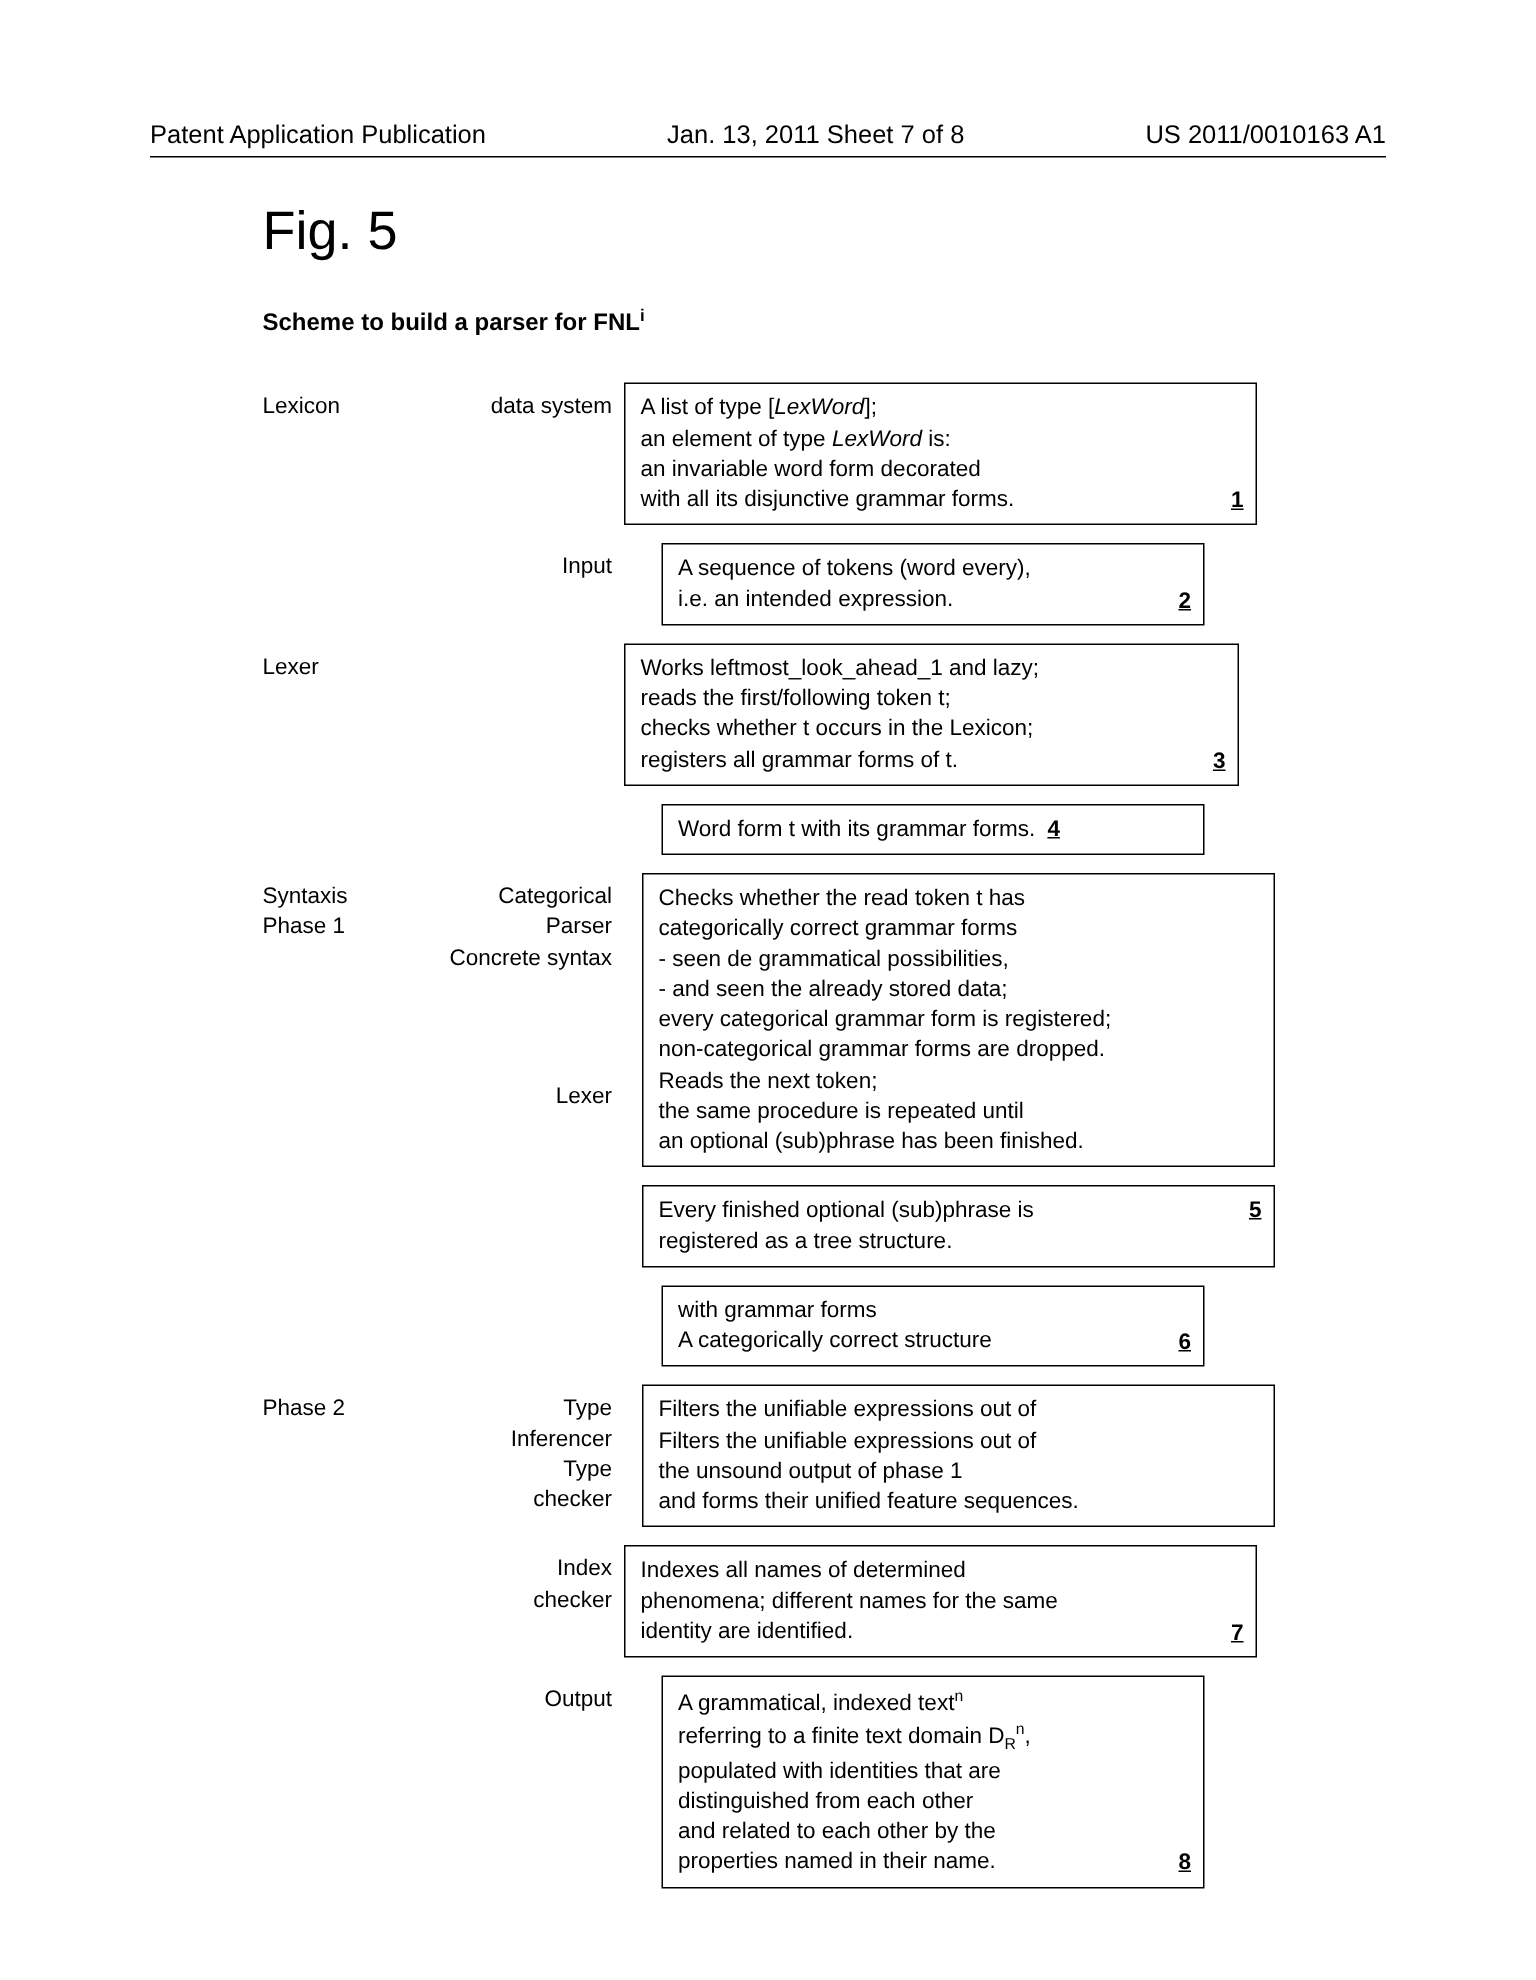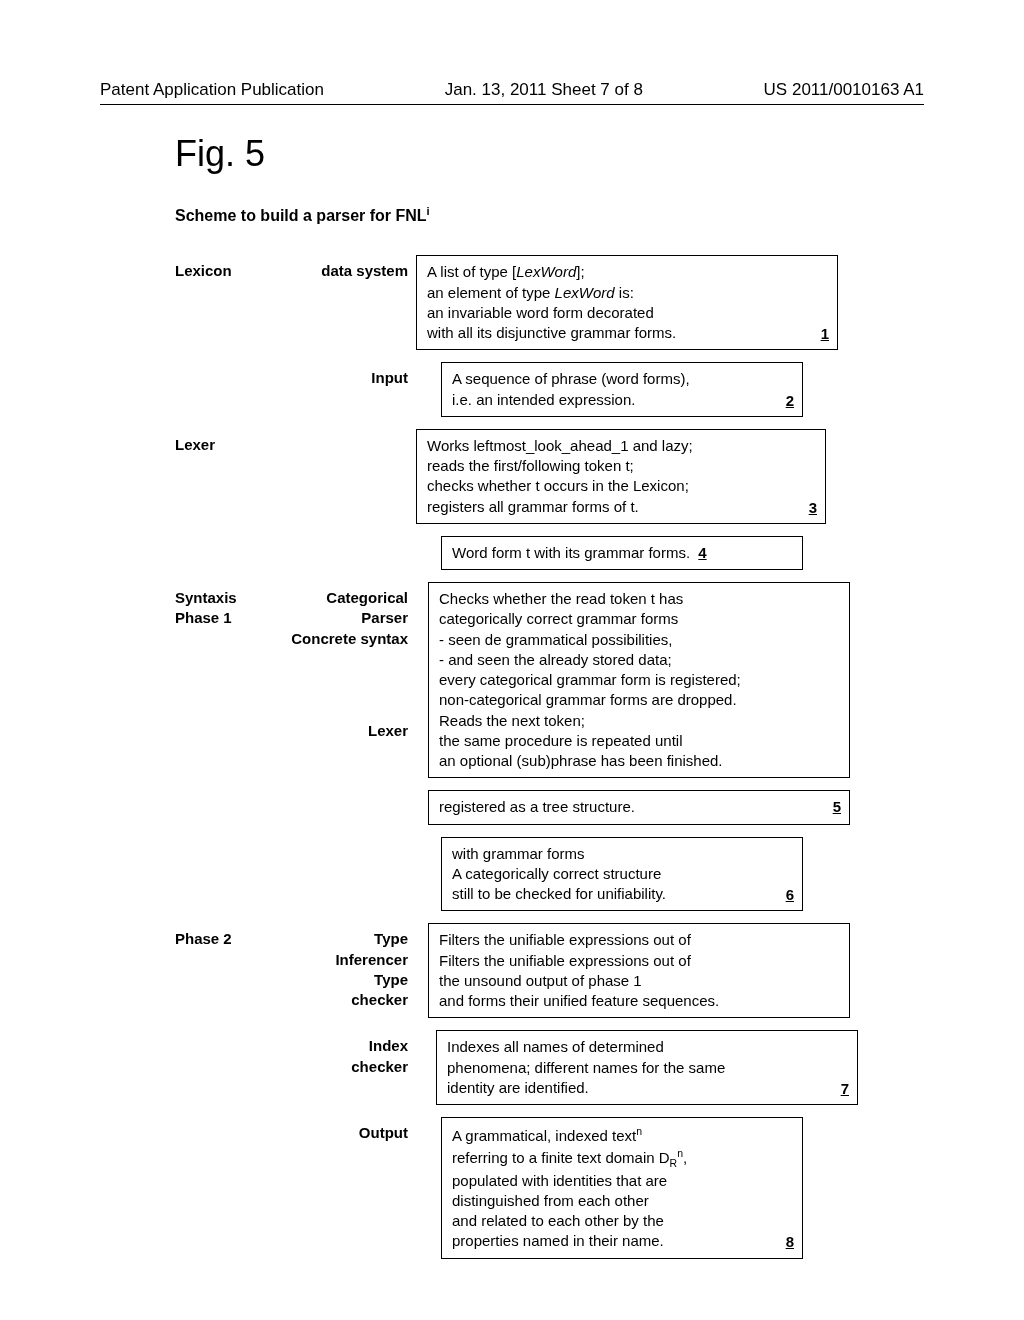--- a/index.html
+++ b/index.html
@@ -57,21 +57,20 @@
   }
   .num {
     position: absolute;
     right: 8px;
     bottom: 5px;
     font-weight: bold;
     text-decoration: underline;
   }
   .label {
     padding-top: 6px;
-    font-weight: bold;
   }
   .italic { font-style: italic; }
   .nowrap { white-space: nowrap; }
   sup { font-size: 0.7em; }
   sub { font-size: 0.7em; }
 </style>
 </head>
 <body>
 
 <div class="page">
@@ -99,21 +98,21 @@
         <div>an invariable word form decorated</div>
         <div>with all its disjunctive grammar forms.</div>
         <span class="num">1</span>
       </div>
     </div>
 
     <div class="col1"></div>
     <div class="col2 label">Input</div>
     <div class="col3">
       <div class="box box-inner">
-        <div>A sequence of phrase (word forms),</div>
+        <div>A sequence of tokens (word every),</div>
         <div>i.e. an intended expression.</div>
         <span class="num">2</span>
       </div>
     </div>
 
     <div class="col1 label">Lexer</div>
     <div class="col2"></div>
     <div class="col3">
       <div class="box box-outer" style="width:388px;">
         <div>Works leftmost_look_ahead_1 and lazy;</div>
@@ -154,32 +153,32 @@
         <div>non-categorical grammar forms are dropped.</div>
         <div>Reads the next token;</div>
         <div>the same procedure is repeated until</div>
         <div>an optional (sub)phrase has been finished.</div>
       </div>
     </div>
 
     <div class="col1"></div>
     <div class="col3">
       <div class="box box-outer" style="margin-left:12px; width:400px;">
+        <div>Every finished optional (sub)phrase is</div>
         <div>registered as a tree structure.</div>
         <span class="num" style="bottom:auto; top:6px;">5</span>
       </div>
     </div>
 
     <div class="col1"></div>
     <div class="col2"></div>
     <div class="col3">
       <div class="box box-inner">
         <div>with grammar forms</div>
         <div>A categorically correct structure</div>
-        <div>still to be checked for unifiability.</div>
         <span class="num">6</span>
       </div>
     </div>
 
     <div class="col1 label">Phase 2</div>
     <div class="col2 label">
       <div>Type</div>
       <div>Inferencer</div>
       <div>Type</div>
       <div>checker</div>
@@ -191,21 +190,21 @@
         <div>the unsound output of phase 1</div>
         <div>and forms their unified feature sequences.</div>
       </div>
     </div>
 
     <div class="col2 label">
       <div>Index</div>
       <div>checker</div>
     </div>
     <div class="col3">
-      <div class="box box-outer" style="margin-left:20px; width:400px;">
+      <div class="box box-outer" style="margin-left:0; width:400px;">
         <div>Indexes all names of determined</div>
         <div>phenomena; different names for the same</div>
         <div>identity are identified.</div>
         <span class="num">7</span>
       </div>
     </div>
 
     <div class="col1"></div>
     <div class="col2 label">Output</div>
     <div class="col3">

